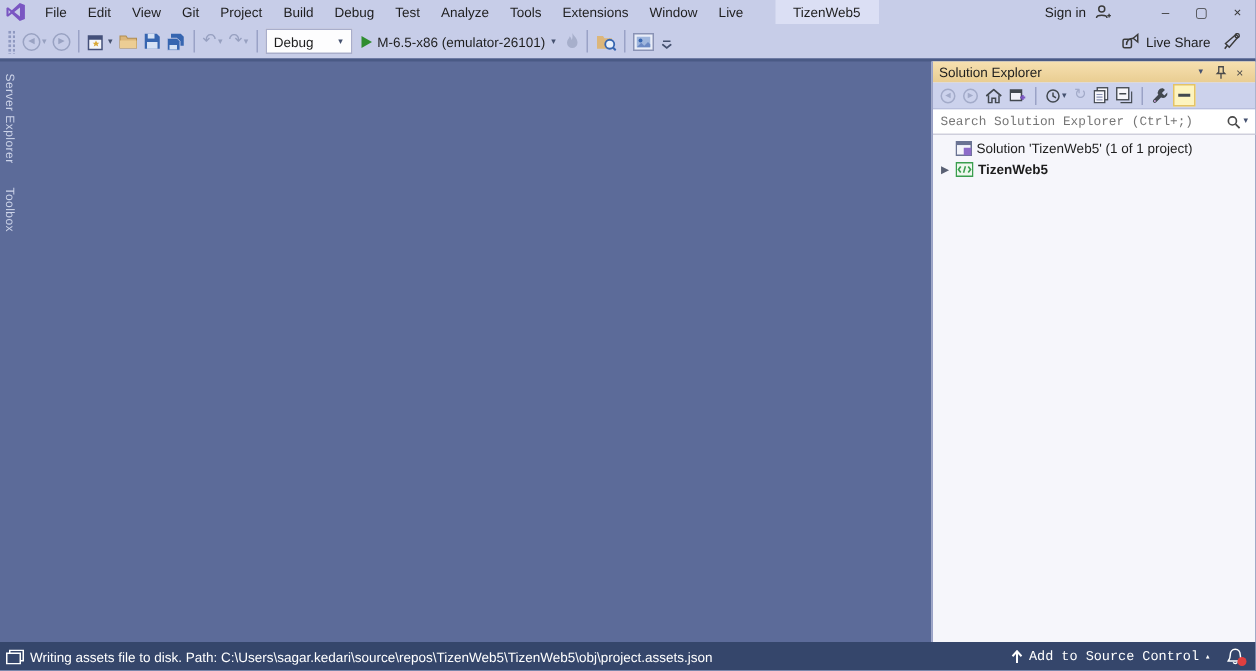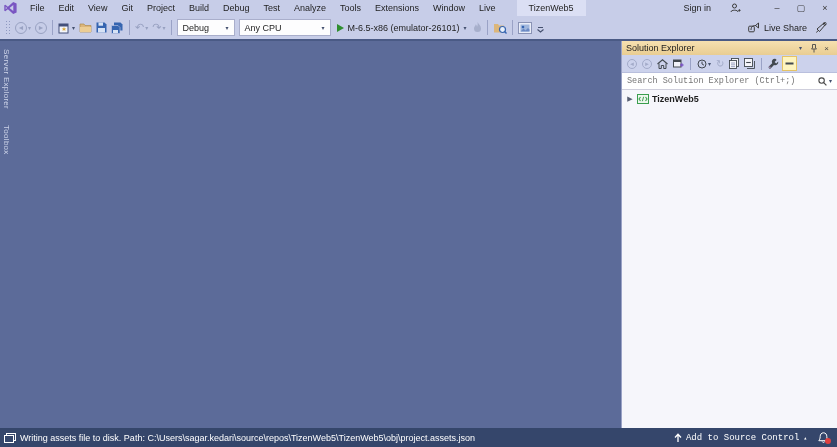--- a/index.html
+++ b/index.html
@@ -9,21 +9,21 @@
 
   
   .titlebar { height:16px; background:#c7cde8; display:flex; align-items:center; flex:0 0 16px; }
   .vslogo { width:13px; height:12px; margin:0 6px 0 4px; display:flex; align-items:center; }
   .menubar { display:flex; align-items:center; height:100%; }
   .menu-item { padding:0 7px; height:100%; display:flex; align-items:center; cursor:default; }
   .tb-search { margin-left:6px; width:134px; height:13px; background:#fdfdfe; border:1px solid #a9aecb; display:flex; align-items:center; }
   .tb-search input { flex:1; border:0; outline:0; background:transparent; font-family:"Liberation Sans",sans-serif; font-size:8.5px; color:#6d6d6d; padding:0 3px; min-width:0; }
   .doc-pill { margin-left:14px; height:16px; padding:0 12px; background:#dbdff4; display:flex; align-items:center; }
   .flex-sp { flex:1; }
-  .signin { display:flex; align-items:center; gap:19px; padding:0 24px; height:100%; }
+  .signin { display:flex; align-items:center; gap:6px; padding:0 24px; height:100%; }
   .win-controls { display:flex; height:100%; }
   .win-btn { width:24px; height:100%; display:flex; align-items:center; justify-content:center; color:#3a3a3a; font-size:9px; }
 
   
   .toolbar { height:23px; background:#c7cde8; display:flex; align-items:center; padding:0 2px; flex:0 0 23px; }
   .grip { width:5px; height:16px; margin:0 3px; background-image:radial-gradient(#8f99c0 1px, transparent 1px); background-size:3px 3px; }
   .tsep { width:1px; height:15px; background:#9aa2c6; margin:0 3px; }
   .tbtn { display:flex; align-items:center; height:19px; padding:0 2px; gap:1px; }
   .caret { font-size:6px; color:#45516f; line-height:1; }
   .caret.dim { color:#97a0c0; }
@@ -172,24 +172,20 @@
     </span>
     <span class="tbtn">
       <span style="color:#97a0c0;font-size:11px;line-height:1;">↷</span>
       <span class="caret dim">▾</span>
     </span>
     <span class="tsep"></span>
     <span class="combo combo-debug">
       <span class="ctext">Debug</span>
       <span class="caret">▾</span>
     </span>
-    <span class="combo combo-platform">
-      <span class="ctext">Any CPU</span>
-      <span class="caret">▾</span>
-    </span>
     <span class="runbtn">
       <span class="play"></span>
       <span>M-6.5-x86 (emulator-26101)</span>
       <span class="caret">▾</span>
     </span>
     <span class="tbtn">
       <span>
         <svg width="9" height="11" viewBox="0 0 9 11">
             <path d="M4.5 0 C5.5 2 8 3.5 8 6.5 A3.5 3.5 0 0 1 1 6.5 C1 4.5 2.5 4 2.8 2.2 C3.6 3 4 3.8 4 4.8 C4.8 3.6 4.8 1.8 4.5 0 Z" fill="#a7afcb"></path>
           </svg>
@@ -327,20 +323,31 @@
         <input type="text" placeholder="Search Solution Explorer (Ctrl+;)" style="">
         <span class="mag-wrap">
           <svg width="9" height="9" viewBox="0 0 9 9">
               <circle cx="3.6" cy="3.6" r="2.7" fill="none" stroke="#4a4a4a" stroke-width="1.1"></circle>
               <line x1="5.7" y1="5.7" x2="8.4" y2="8.4" stroke="#4a4a4a" stroke-width="1.2"></line>
             </svg>
           <span class="caret">▾</span>
         </span>
       </div>
       <div class="se-tree">
+        <div class="tree-row">
+          <span class="expander"></span>
+          <span>
+            <svg width="11" height="10" viewBox="0 0 11 10">
+                <rect x="0.5" y="0.5" width="10" height="9" fill="#f3f4fa" stroke="#6a7393" stroke-width="1"></rect>
+                <rect x="0.5" y="0.5" width="10" height="2.2" fill="#6a7393"></rect>
+                <rect x="5.5" y="4.5" width="5" height="5" fill="#8c6bc8"></rect>
+              </svg>
+          </span>
+          <span class="tree-label">Solution 'TizenWeb5' (1 of 1 project)</span>
+        </div>
         <div class="tree-row project">
           <span class="expander">▶</span>
           <span>
             <svg width="12" height="10" viewBox="0 0 12 10">
                 <rect x="0.5" y="0.5" width="11" height="9" fill="#eef7ee" stroke="#3a9e4e" stroke-width="1"></rect>
                 <path d="M3.5 3 L2 5 L3.5 7 M8.5 3 L10 5 L8.5 7" fill="none" stroke="#3a9e4e" stroke-width="1.1"></path>
                 <line x1="6.6" y1="2.8" x2="5.4" y2="7.2" stroke="#3a9e4e" stroke-width="1"></line>
               </svg>
           </span>
           <span class="tree-label bold">TizenWeb5</span>

